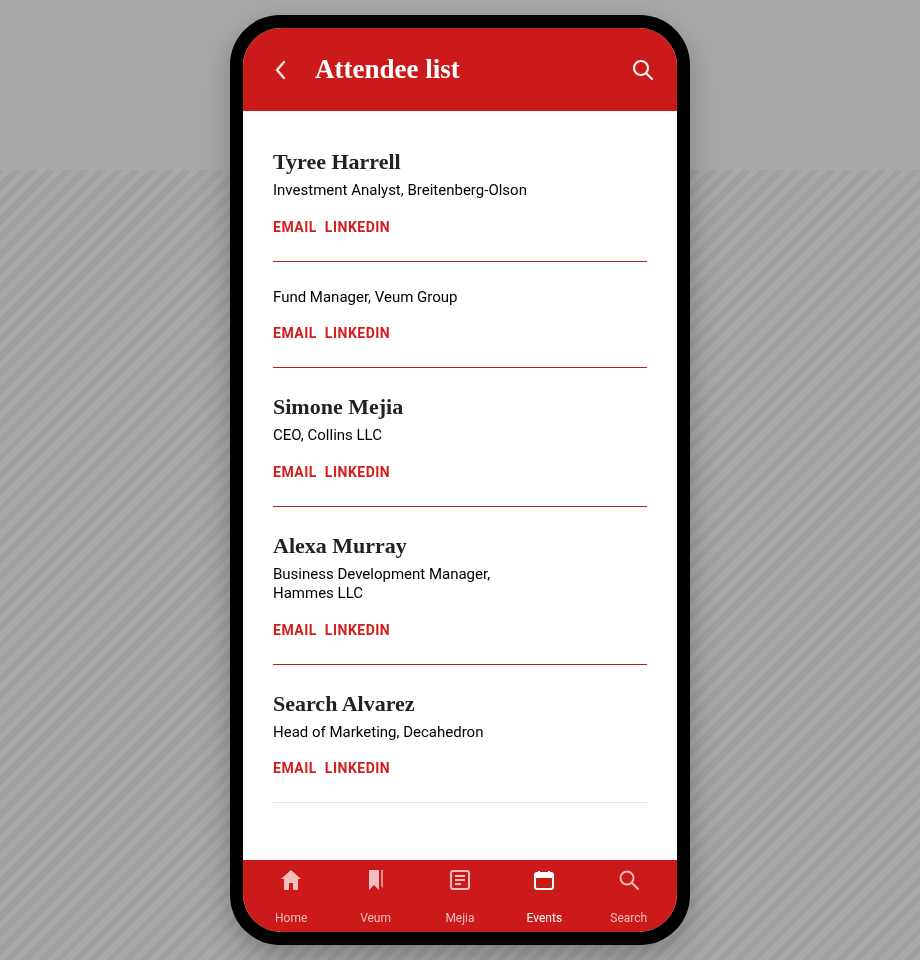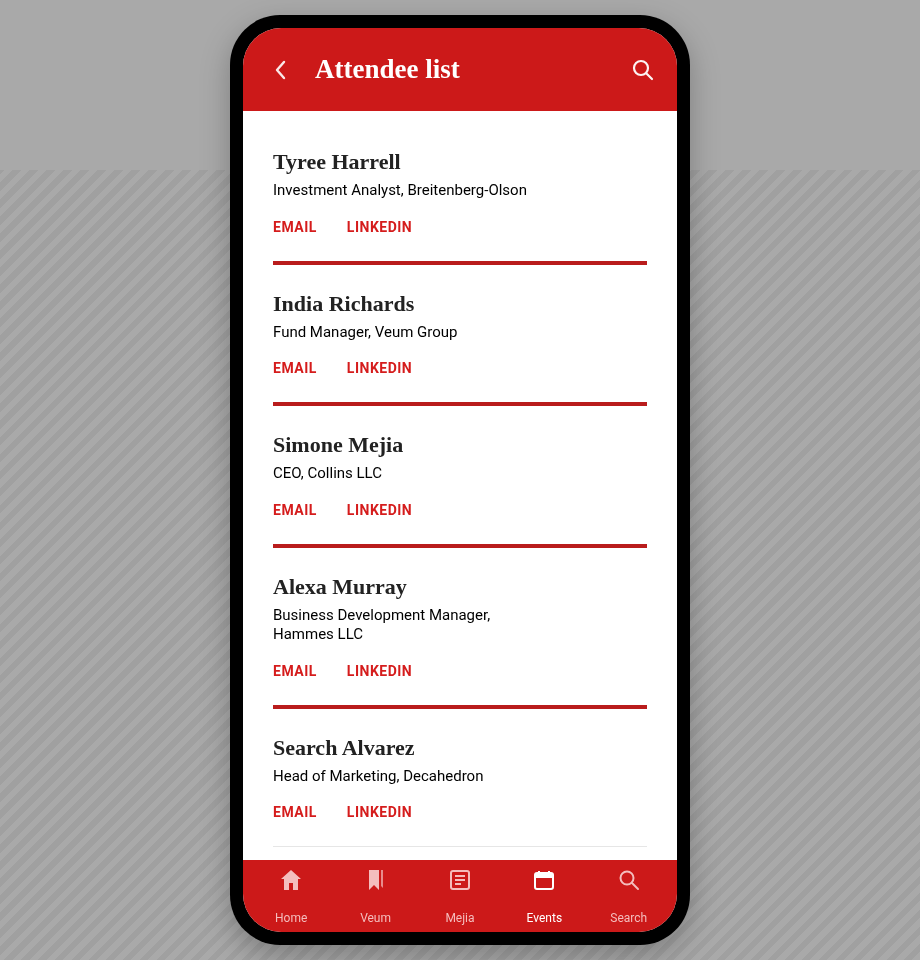--- a/index.html
+++ b/index.html
@@ -73,41 +73,41 @@
     align-items: center;
     opacity: 0.95;
   }
   .content {
     flex: 1;
     overflow-y: auto;
     padding: 38px 30px 10px 30px;
   }
   .attendee {
     padding-bottom: 26px;
-    border-bottom: 4px solid #b91c1c;
+    border-bottom: 1px solid #b91c1c;
     margin-bottom: 26px;
   }
   .attendee:last-child { border-bottom: 1px solid #e6e6e6; }
   .name {
     font-family: Georgia, "Times New Roman", serif;
     font-weight: bold;
     font-size: 22px;
     color: #222;
     margin-bottom: 6px;
   }
   .role {
     font-size: 15px;
     color: #000000;
     margin-bottom: 18px;
     max-width: 260px;
     line-height: 1.3;
   }
   .links {
     display: flex;
-    gap: 30px;
+    gap: 8px;
   }
   .link {
     font-weight: bold;
     font-size: 14px;
     letter-spacing: 0.5px;
     color: #d51c1c;
     cursor: pointer;
   }
   .bottom-nav {
     background: #cc1919;
@@ -156,21 +156,20 @@
     <div class="content" id="attendee-list">
         <div class="attendee">
           <div class="name">Tyree Harrell</div>
           <div class="role">Investment Analyst, Breitenberg-Olson</div>
           <div class="links">
             <span class="link">EMAIL</span>
             <span class="link">LINKEDIN</span>
           </div>
         </div>
         <div class="attendee">
-          <div class="name">India Richards</div>
           <div class="role">Fund Manager, Veum Group</div>
           <div class="links">
             <span class="link">EMAIL</span>
             <span class="link">LINKEDIN</span>
           </div>
         </div>
         <div class="attendee">
           <div class="name">Simone Mejia</div>
           <div class="role">CEO, Collins LLC</div>
           <div class="links">

